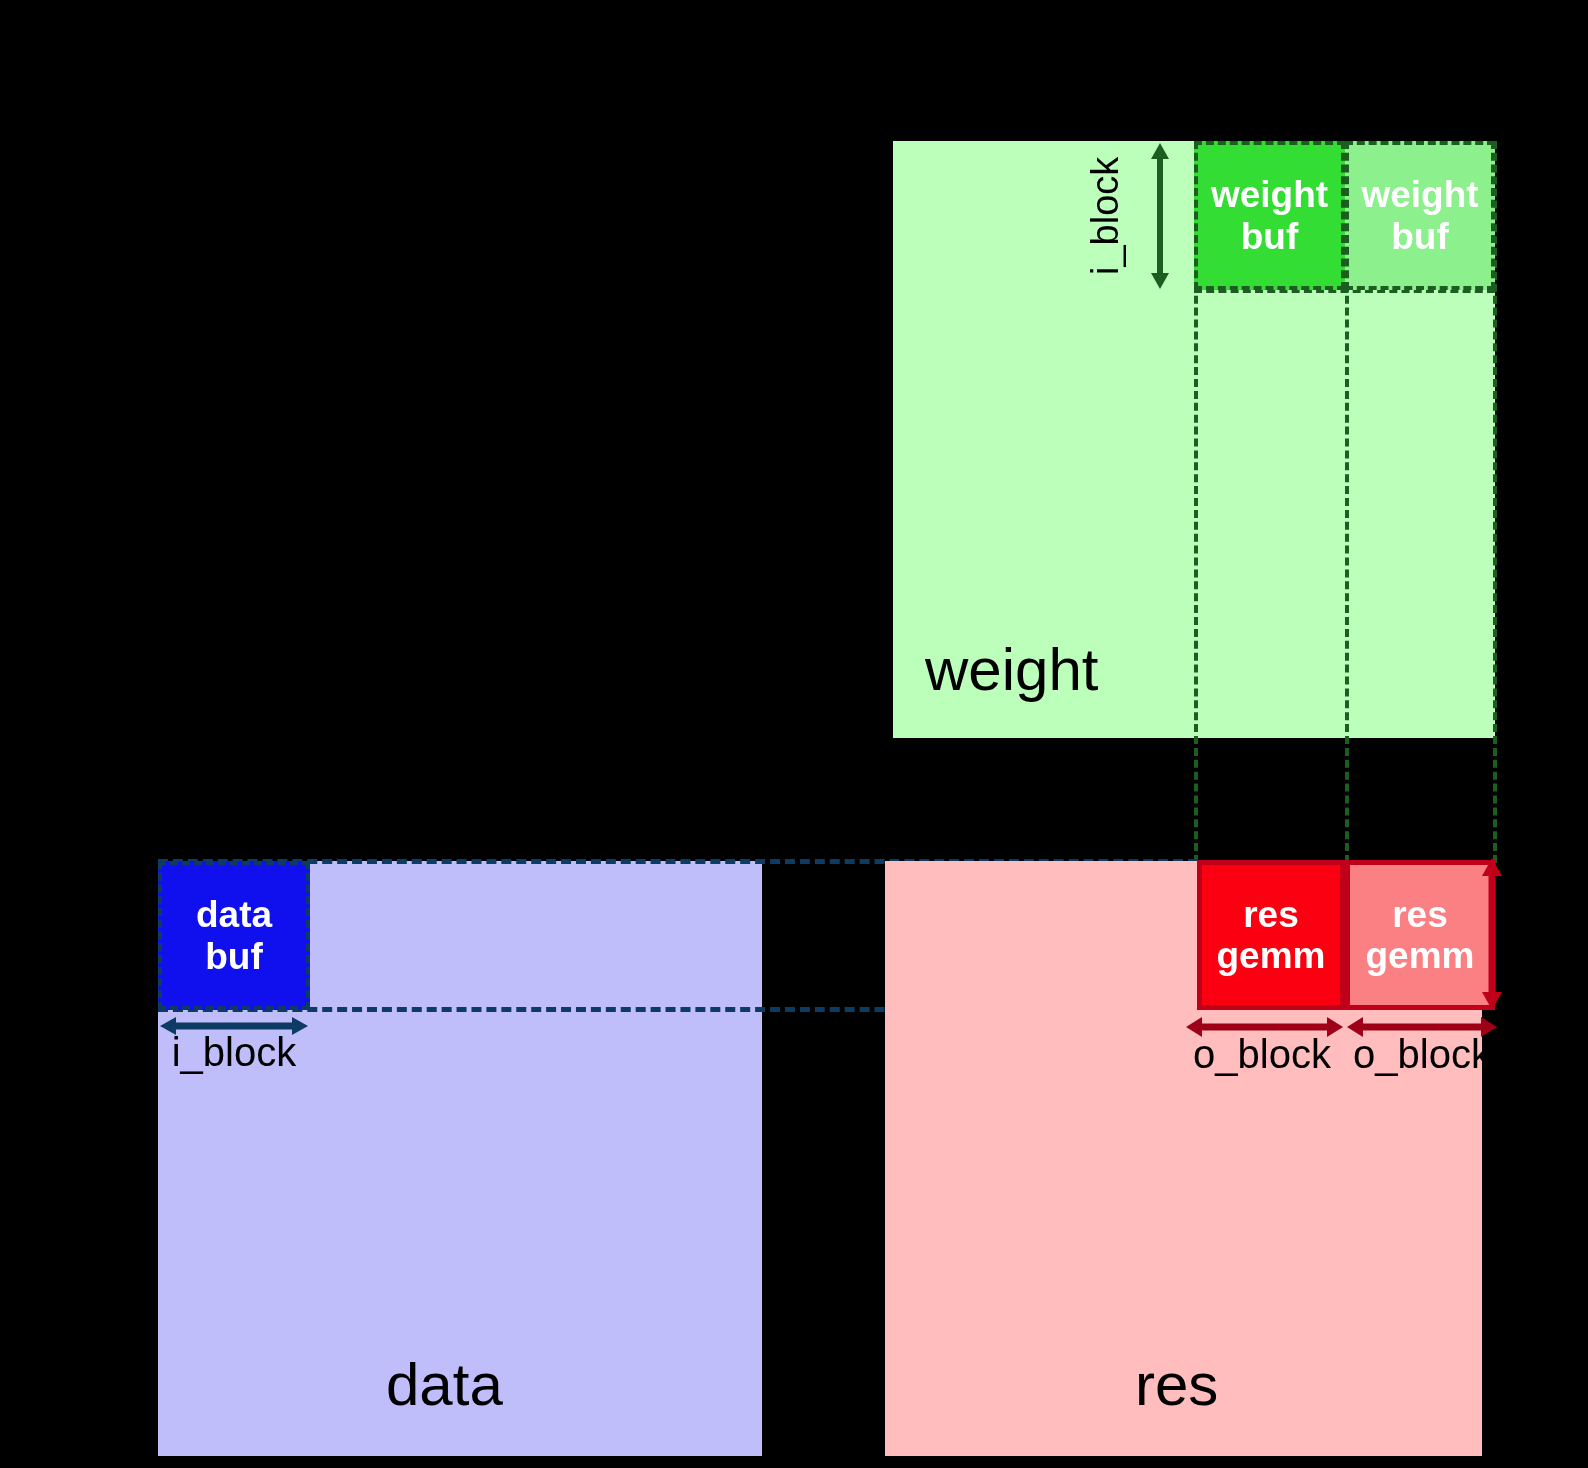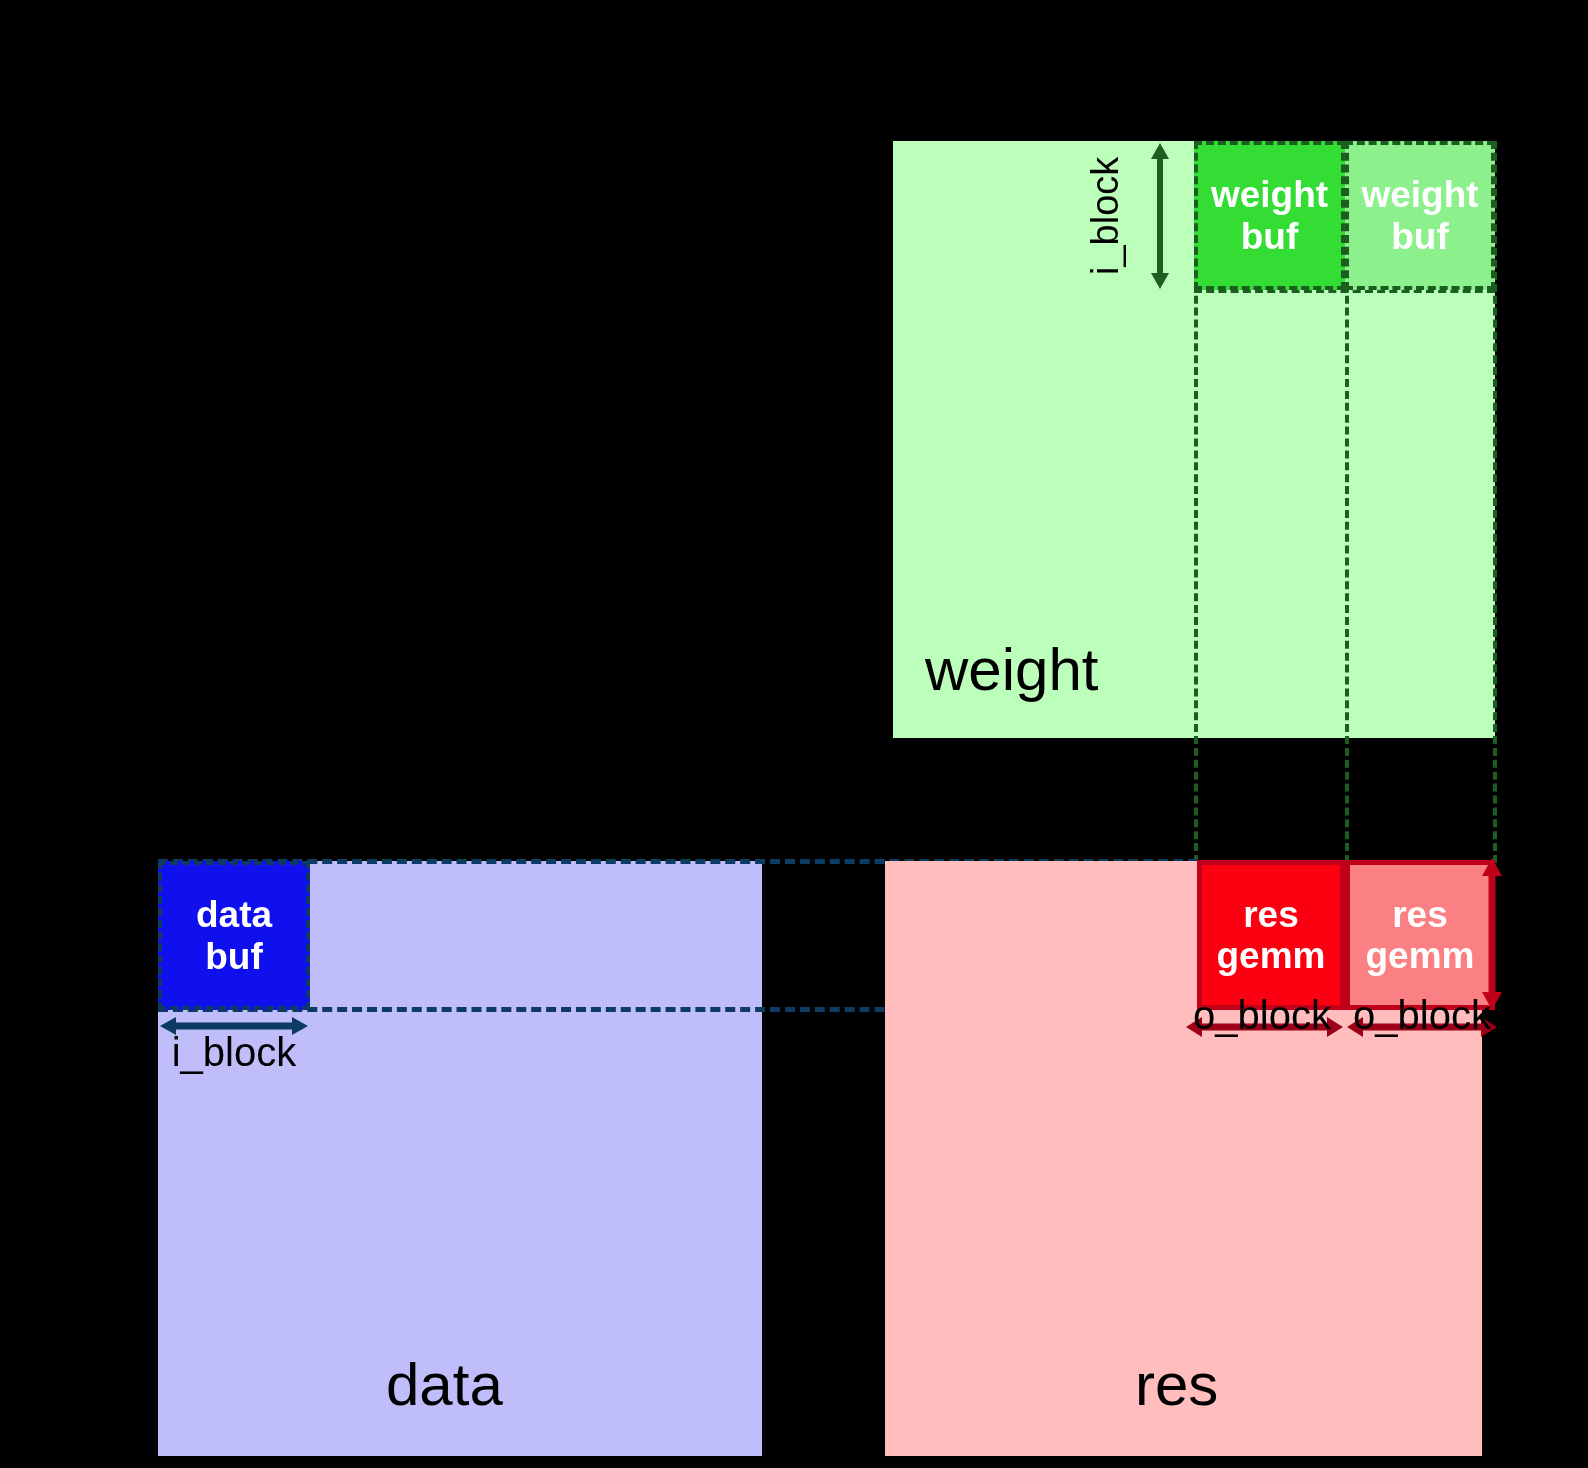--- a/index.html
+++ b/index.html
@@ -193,21 +193,21 @@
   
   .o-block-arrow {
     position: absolute;
     top: 1013px;
     height: 28px;
   }
   #o-block-arrow-0 { left: 1186px; width: 157px; }
   #o-block-arrow-1 { left: 1347px; width: 150px; }
   .o-block-label {
     position: absolute;
-    top: 993px;
+    top: 1032px;
     font-size: 40px;
     color: #000000;
     text-align: center;
   }
   #o-block-label-0 { left: 1182px; width: 160px; }
   #o-block-label-1 { left: 1346px; width: 152px; }
   
   #res-v-arrow {
     position: absolute;
     left: 1478px;

